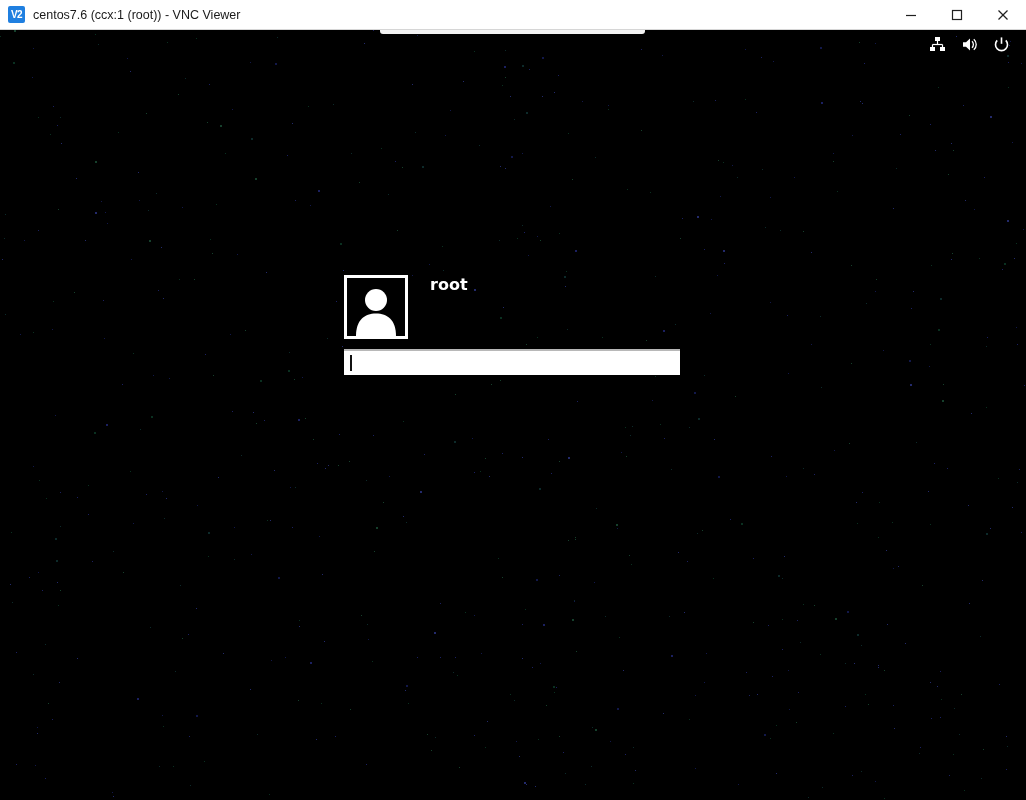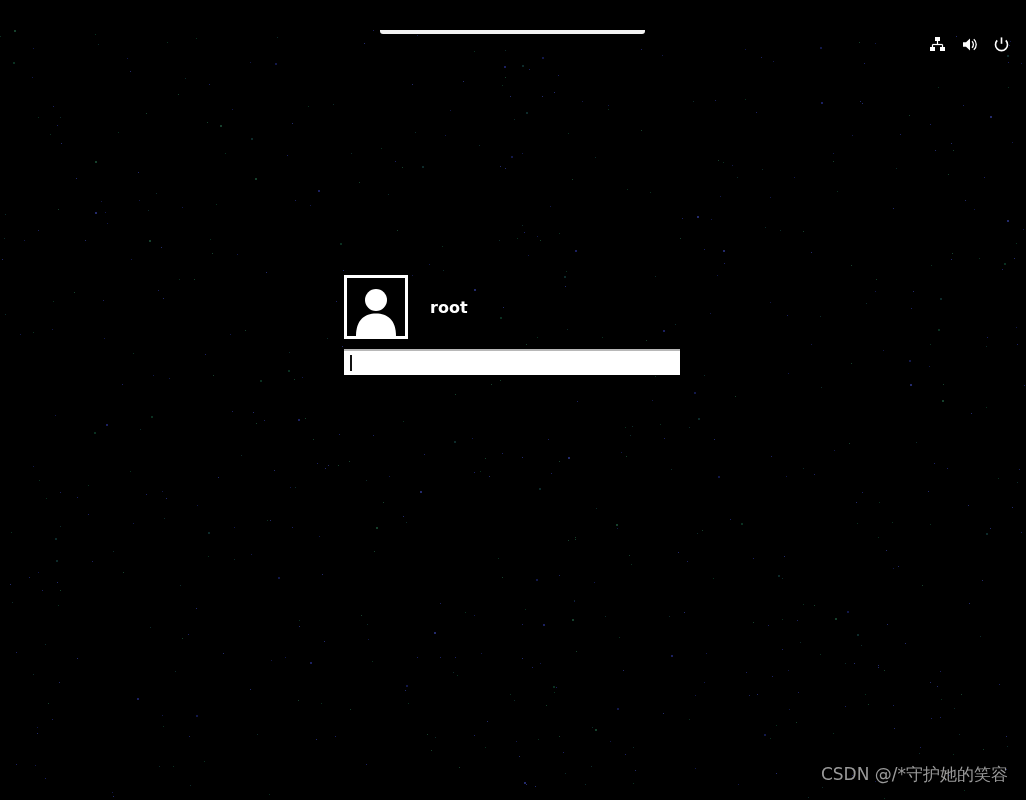--- a/index.html
+++ b/index.html
@@ -133,21 +133,21 @@
   .unlock-form {
     position: absolute;
     left: 344px;
     top: 245px;
     width: 340px;
     z-index: 20;
   }
 
   .user-row {
     display: flex;
-    align-items: center;
+    align-items: flex-start;
     height: 64px;
   }
   .avatar {
     width: 64px;
     height: 64px;
     box-sizing: border-box;
     border: 3px solid #ffffff;
     background: #000000;
     display: flex;
     align-items: flex-end;
@@ -264,20 +264,43 @@
     font-family: "DejaVu Sans", sans-serif;
     z-index: 25;
     white-space: nowrap;
   }
 </style>
 </head>
 <body>
 
 <div class="window">
 
+  <div class="titlebar">
+    <div class="tb-icon">V2</div>
+    <div class="tb-title">centos7.6 (ccx:1 (root)) - VNC Viewer</div>
+
+    <div class="tb-controls">
+      <div class="tb-btn">
+        <svg width="14" height="14" viewBox="0 0 14 14">
+          <line x1="2" y1="7.5" x2="12" y2="7.5" stroke="#202020" stroke-width="1.2"></line>
+        </svg>
+      </div>
+      <div class="tb-btn">
+        <svg width="14" height="14" viewBox="0 0 14 14">
+          <rect x="2.5" y="2.5" width="9" height="9" fill="none" stroke="#202020" stroke-width="1.2"></rect>
+        </svg>
+      </div>
+      <div class="tb-btn">
+        <svg width="14" height="14" viewBox="0 0 14 14">
+          <line x1="2.5" y1="2.5" x2="11.5" y2="11.5" stroke="#202020" stroke-width="1.2"></line>
+          <line x1="11.5" y1="2.5" x2="2.5" y2="11.5" stroke="#202020" stroke-width="1.2"></line>
+        </svg>
+      </div>
+    </div>
+  </div>
 
   <div class="desktop">
 
     <div class="starfield" id="starfield">
         <span class="star" style="left:250px;top:32px;width:1px;height:1px;background:#12184a"></span>
         <span class="star" style="left:558px;top:45px;width:1px;height:1px;background:#1b2060"></span>
         <span class="star" style="left:245px;top:300px;width:1px;height:1px;background:#16402c"></span>
         <span class="star" style="left:851px;top:333px;width:1px;height:1px;background:#16402c"></span>
         <span class="star" style="left:986px;top:503px;width:2px;height:2px;background:#0d2a2a"></span>
         <span class="star" style="left:723px;top:220px;width:2px;height:2px;background:#232a6b"></span>
@@ -940,15 +963,14 @@
 
 
       <div class="pw-input-wrap">
         <div class="caret"></div>
         <input class="pw-input" type="password" placeholder="" style="">
       </div>
 
 
     </div>
 
-    <div class="watermark">CSDN @/*守护她的笑容</div>
   </div>
 </div>
 
 </body></html>

